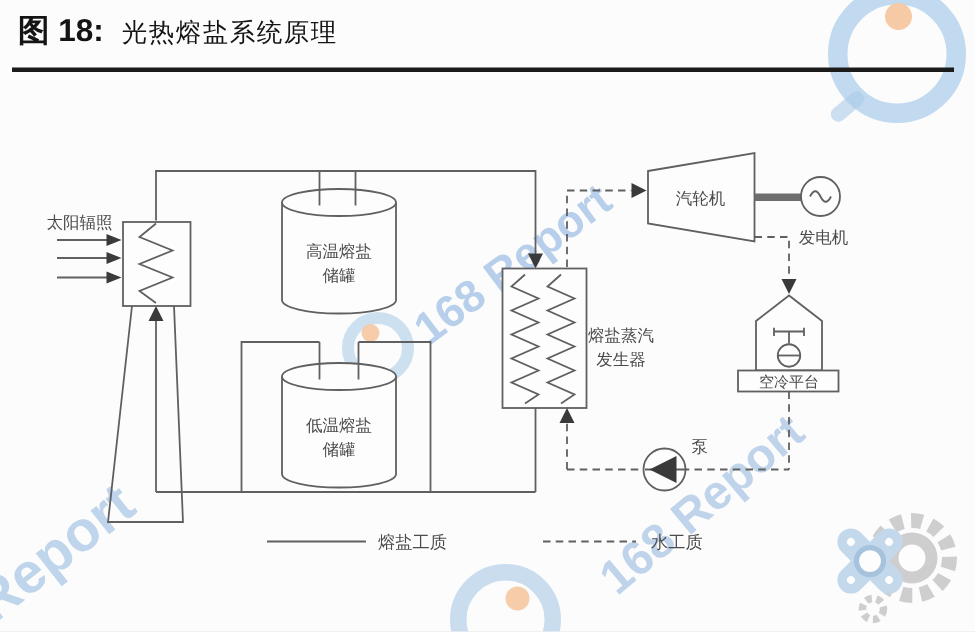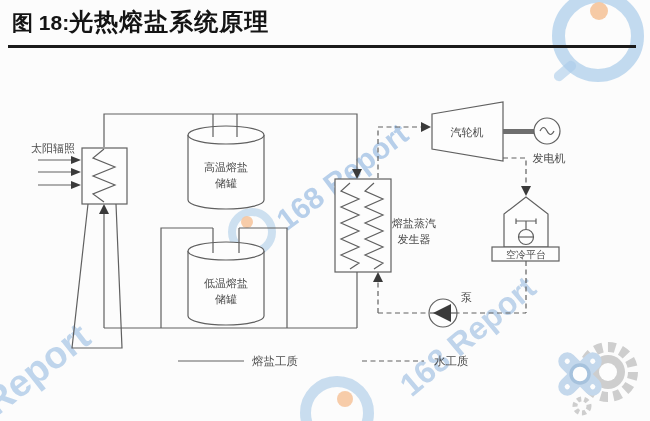--- a/index.html
+++ b/index.html
@@ -1,21 +1,21 @@
 <!DOCTYPE html>
 <html><head>
 <meta charset="utf-8">
 <style>
   html,body{margin:0;padding:0;background:#e8e8e8;}
   .screen{position:relative;width:650px;height:421px;background:#fcfcfc;overflow:hidden;
           font-family:"Liberation Sans", sans-serif;}
   
   .hdr{position:absolute;left:12px;top:6px;z-index:30;white-space:nowrap;}
-  .hdr .figlabel{font-size:21px;font-weight:700;color:#141414;}
-  .hdr .figtitle{font-size:24px;font-weight:700;color:#141414;letter-spacing:1px;}
+  .hdr .figlabel{font-size:21px;font-weight:700;color:#141414;margin-right:12px;}
+  .hdr .figtitle{font-size:17px;font-weight:400;color:#141414;letter-spacing:1px;}
   .hdr-rule{position:absolute;left:8px;top:45px;width:628px;height:3px;background:#1b1b1b;z-index:30;}
   
   .wm{position:absolute;z-index:1;pointer-events:none;}
   .wm-ring{border-radius:50%;}
   .wm-text{font-weight:700;text-align:center;}
   .ring-tr{left:552px;top:-10px;width:66px;height:66px;border:13px solid rgba(170,204,233,.7);}
   .dot-tr{left:590px;top:2px;width:18px;height:18px;background:rgba(246,199,160,.95);border-radius:50%;}
   .tail-tr{left:552px;top:66px;width:26px;height:10px;background:rgba(170,204,233,.6);
            border-radius:5px;transform:rotate(-40deg);}
   .txt-c{left:240px;top:160px;width:205px;font-size:30px;color:rgba(126,170,218,.55);transform:rotate(-37deg);}

